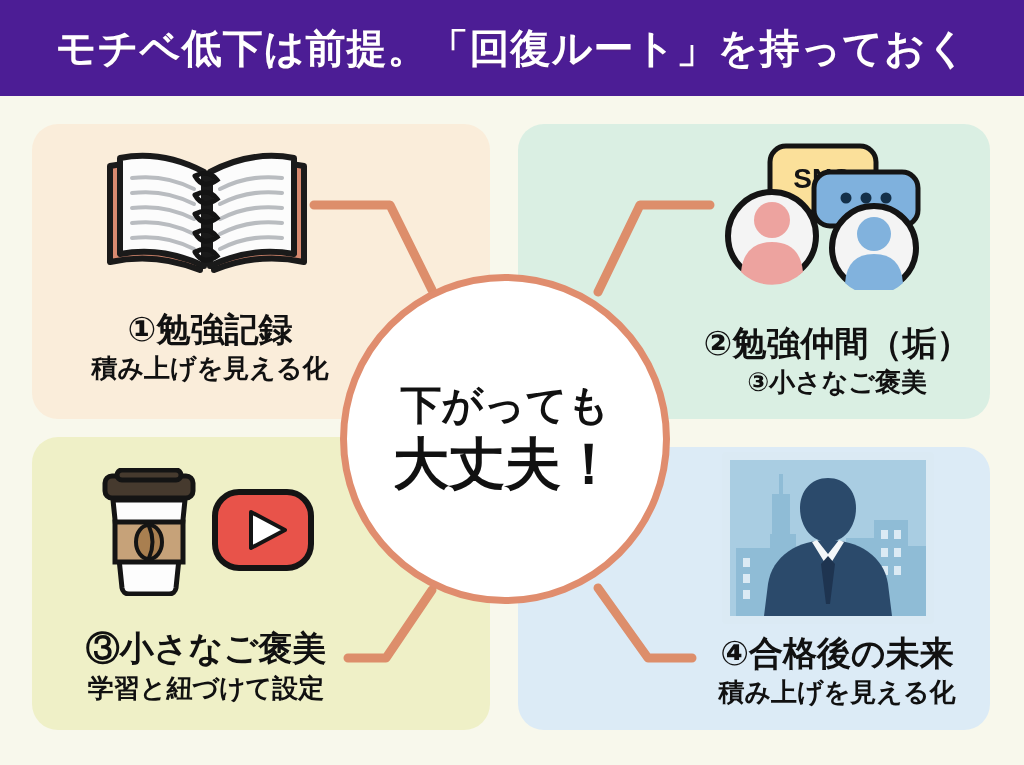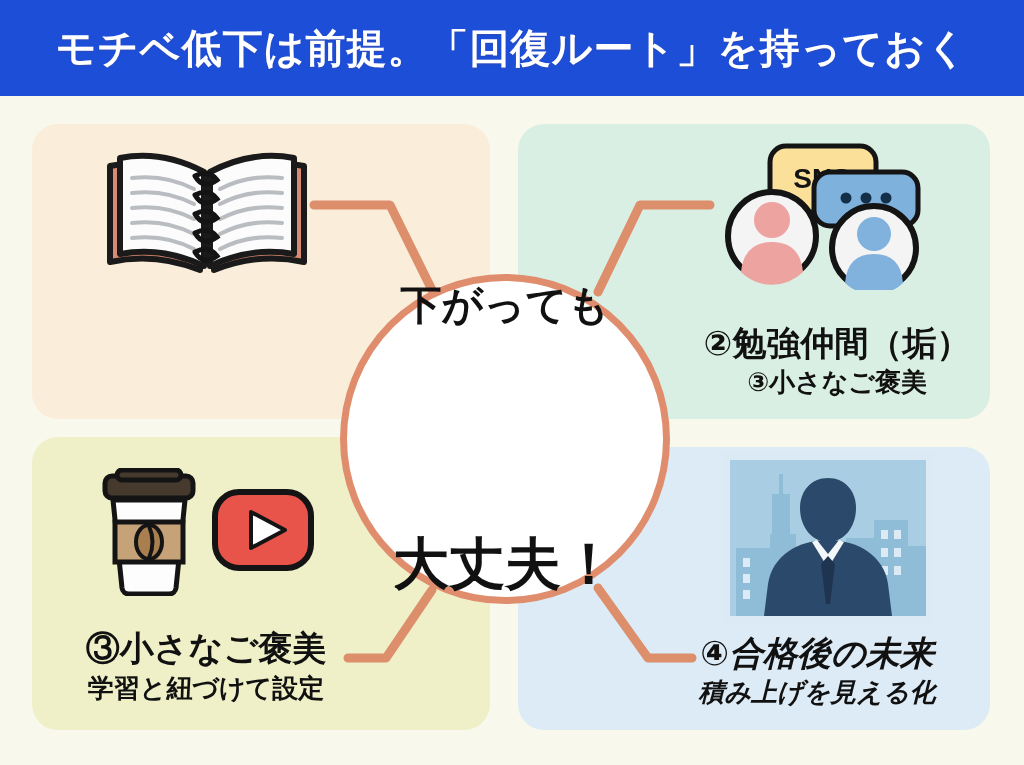--- a/index.html
+++ b/index.html
@@ -12,21 +12,21 @@
   #stage {
     position:relative;
     width:1024px; height:765px;
     background:#f8f8ec;
   }
 
   
   .header {
     position:absolute; left:0; top:0;
     width:1024px; height:96px;
-    background:#1d4ed8;
+    background:#4c1d95;
     display:flex; align-items:center; justify-content:center;
   }
   .header-title {
     color:#ffffff;
     font-size:40px;
     font-weight:bold;
     letter-spacing:1px;
     white-space:nowrap;
     text-shadow:0 1px 1px rgba(120,60,40,.18);
   }
@@ -50,21 +50,21 @@
 
   
   .center-circle {
     position:absolute;
     left:340px; top:274px;
     width:330px; height:330px;
     border-radius:50%;
     background:#ffffff;
     border:7px solid #e08d6e;
     display:flex; flex-direction:column;
-    align-items:center; justify-content:space-between;
+    align-items:center; justify-content:center;
     z-index:5;
   }
   .cc-line { color:#111; font-weight:bold; line-height:1.2; white-space:nowrap; }
   .cc-l1 { font-size:41px; }
   .cc-l2 { font-size:56px; }
   .cc-l3 { font-size:47px; }
 
   
   .icon-wrap { position:absolute; }
   .icon-notebook  { left:100px; top:138px; }
@@ -78,21 +78,21 @@
     font-size:34px; font-weight:bold; color:#111;
     line-height:1.15; white-space:nowrap;
   }
   .label-sub {
     font-size:26px; font-weight:bold; color:#111;
     line-height:1.2; white-space:nowrap; margin-top:4px;
   }
   .lbl-tl { left:40px;  top:310px; width:340px; }
   .lbl-tr { left:672px; top:324px; width:330px;text-align:center; }
   .lbl-bl { left:36px;  top:632px; width:340px;font-family:Liberation Mono, monospace; }
-  .lbl-br { left:652px; top:634px; width:330px;font-style:italic; }
+  .lbl-br { left:672px; top:634px; width:330px; }
 </style>
 </head>
 <body>
 
 <div id="stage">
 
   <div class="header">
     <div class="header-title">モチベ低下は前提。「回復ルート」を持っておく</div>
   </div>
 
@@ -230,20 +230,24 @@
 
       <path d="M106 104 l7 8 l-5 40 l-4 0 l-5 -40 z" fill="#1e3450"></path>
     </svg>
   </div>
 
   <div class="center-circle">
     <div class="cc-line cc-l1">下がっても</div>
     <div class="cc-line cc-l2">大丈夫！</div>
   </div>
 
+  <div class="label-block lbl-tl">
+    <div class="label-title">①勉強記録</div>
+    <div class="label-sub">積み上げを見える化</div>
+  </div>
 
   <div class="label-block lbl-tr">
     <div class="label-title">②勉強仲間（垢）</div>
     <div class="label-sub">③小さなご褒美</div>
   </div>
 
   <div class="label-block lbl-bl">
     <div class="label-title">③小さなご褒美</div>
     <div class="label-sub">学習と紐づけて設定</div>
   </div>

